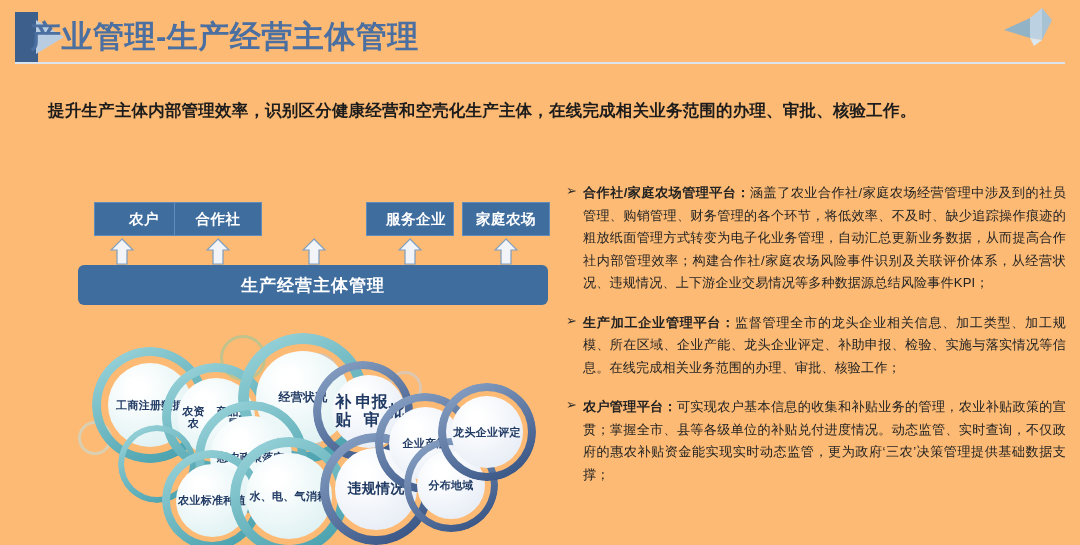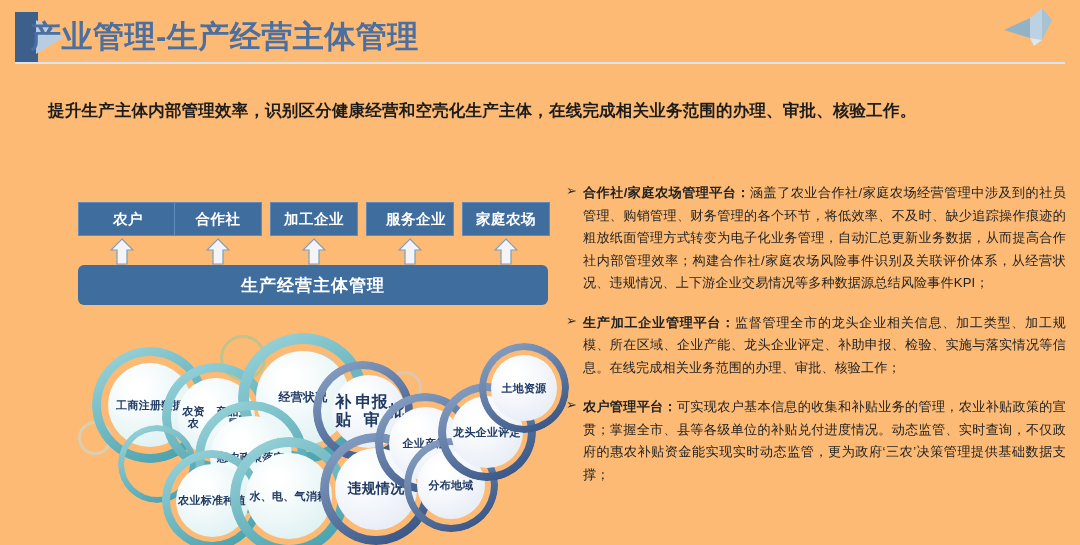--- a/index.html
+++ b/index.html
@@ -45,21 +45,21 @@
 
   
   .boxrow { position:absolute; left:78px; top:202px; width:470px; height:34px; }
   .tbox {
     position:absolute; top:0; height:34px;
     background:#3f6d9e; border:1px solid #5f8cba;
     color:#ffffff; font-size:14.5px; font-weight:700;
     display:flex; align-items:center; justify-content:center;
     letter-spacing:0.5px;
   }
-  .tbox.b0 { left:0px;   width:100px; }
+  .tbox.b0 { left:16px;   width:100px; }
   .tbox.b1 { left:96px;  width:88px; }
   .tbox.b2 { left:192px; width:88px; }
   .tbox.b3 { left:288px; width:88px;padding-left:12px; }
   .tbox.b4 { left:384px; width:88px; }
 
   
   .arrows { position:absolute; left:78px; top:238px; width:470px; height:28px; }
   .uparrow { position:absolute; top:0; width:24px; height:27px; }
 
   
@@ -117,21 +117,20 @@
       <polygon points="30,32 42,34 34,40" fill="#dbe8f2"></polygon>
       <polygon points="42,2 52,14 42,34" fill="#9cc3de" opacity="0.9"></polygon>
     </svg>
   </div>
 
   <div class="subtitle">提升生产主体内部管理效率，识别区分健康经营和空壳化生产主体，在线完成相关业务范围的办理、审批、核验工作。</div>
 
   <div class="boxrow">
     <div class="tbox b0">农户</div>
     <div class="tbox b1">合作社</div>
-    <div class="tbox b2">加工企业</div>
     <div class="tbox b3">服务企业</div>
     <div class="tbox b4">家庭农场</div>
   </div>
 
   <div class="arrows" id="arrow-row">
       <div class="uparrow" style="left: 32px;"><svg width="24" height="27" viewBox="0 0 24 27">
           <polygon points="12,1 23,12 17,12 17,26 7,26 7,12 1,12" fill="#f2f4f7" stroke="#7d9dbe" stroke-width="1.2"></polygon>
         </svg></div>
       <div class="uparrow" style="left: 128px;"><svg width="24" height="27" viewBox="0 0 24 27">
           <polygon points="12,1 23,12 17,12 17,26 7,26 7,12 1,12" fill="#f2f4f7" stroke="#7d9dbe" stroke-width="1.2"></polygon>
@@ -230,27 +229,20 @@
           <span style="display:block">域</span>
         </div>
       </div>
       <div class="bub" style="left: 368px; top: 58px; width: 98px; height: 98px;">
         <div class="ring" style="border: 8.33px solid transparent; background: linear-gradient(150deg, rgb(142, 166, 200), rgb(47, 76, 126)) border-box border-box; mask: linear-gradient(rgb(0, 0, 0) 0px, rgb(0, 0, 0) 0px) padding-box exclude, linear-gradient(rgb(0, 0, 0) 0px, rgb(0, 0, 0) 0px);"></div>
         <div class="core" style="left: 13.23px; top: 13.23px; width: 71.54px; height: 71.54px; background: radial-gradient(circle at 35% 30%, rgb(255, 255, 255) 10%, rgb(226, 233, 244) 95%); font-size: 11px; color: rgb(32, 58, 99);">
           <span style="display:block">龙头企</span>
           <span style="display:block">业评定</span>
         </div>
       </div>
-      <div class="bub" style="left: 409px; top: 18px; width: 90px; height: 90px;">
-        <div class="ring" style="border: 7.65px solid transparent; background: linear-gradient(150deg, rgb(142, 166, 200), rgb(47, 76, 126)) border-box border-box; mask: linear-gradient(rgb(0, 0, 0) 0px, rgb(0, 0, 0) 0px) padding-box exclude, linear-gradient(rgb(0, 0, 0) 0px, rgb(0, 0, 0) 0px);"></div>
-        <div class="core" style="left: 12.15px; top: 12.15px; width: 65.7px; height: 65.7px; background: radial-gradient(circle at 35% 30%, rgb(255, 255, 255) 10%, rgb(226, 233, 244) 95%); font-size: 11px; color: rgb(32, 58, 99);">
-          <span style="display:block">土地</span>
-          <span style="display:block">资源</span>
-        </div>
-      </div>
     </div>
 
   <div class="txtcol" id="txtcol">
       <div class="para">
         <span class="mark">➢</span>
         <div class="body"><span class="lead">合作社/家庭农场管理平台：</span><span>涵盖了农业合作社/家庭农场经营管理中涉及到的社员管理、购销管理、财务管理的各个环节，将低效率、不及时、缺少追踪操作痕迹的粗放纸面管理方式转变为电子化业务管理，自动汇总更新业务数据，从而提高合作社内部管理效率；构建合作社/家庭农场风险事件识别及关联评价体系，从经营状况、违规情况、上下游企业交易情况等多种数据源总结风险事件KPI；</span></div>
       </div>
       <div class="para">
         <span class="mark">➢</span>
         <div class="body"><span class="lead">生产加工企业管理平台：</span><span>监督管理全市的龙头企业相关信息、加工类型、加工规模、所在区域、企业产能、龙头企业评定、补助申报、检验、实施与落实情况等信息。在线完成相关业务范围的办理、审批、核验工作；</span></div>

